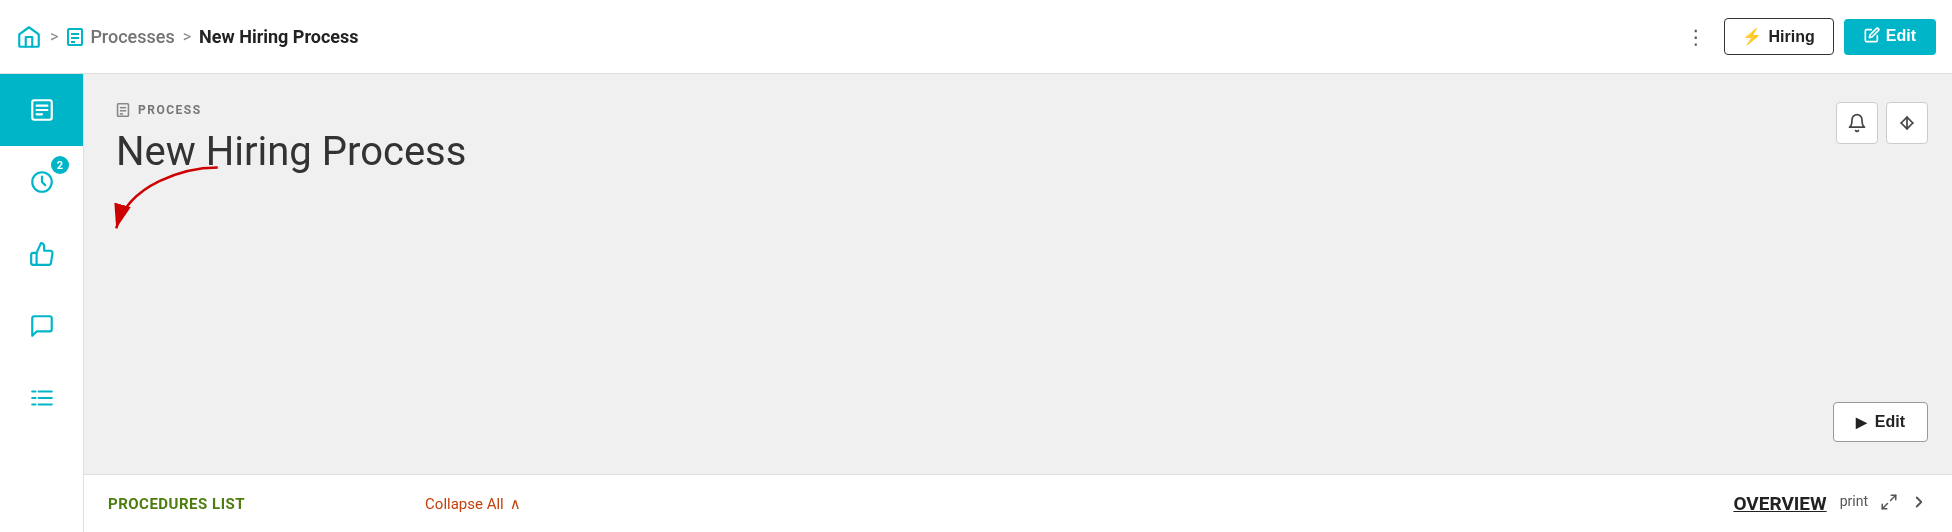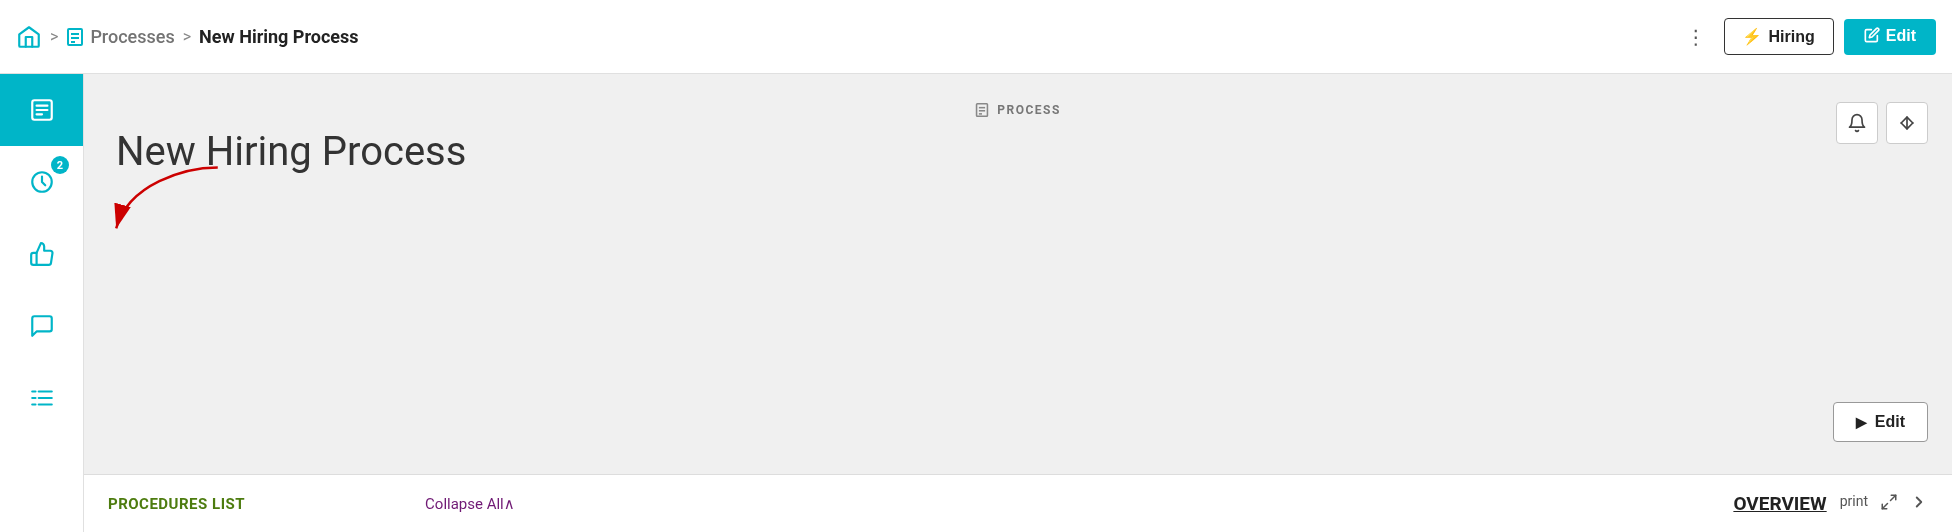--- a/index.html
+++ b/index.html
@@ -147,21 +147,20 @@
     .process-label {
       display: flex;
       align-items: center;
       gap: 8px;
       color: #777;
       font-size: 12px;
       font-weight: 700;
       letter-spacing: 1.5px;
       text-transform: uppercase;
       margin-bottom: 10px;
-      justify-content: center;
     }
     .process-title {
       font-size: 40px;
       font-weight: 400;
       color: #333;
       line-height: 1.2;
     }
     .process-header-actions {
       position: absolute;
       top: 28px;
@@ -213,23 +212,24 @@
     .procedures-list-label {
       font-size: 15px;
       font-weight: 700;
       color: #4d7c0f;
       letter-spacing: 0.5px;
       flex: 0 0 auto;
     }
     .collapse-all {
       display: flex;
       align-items: flex-start;
+      gap: 6px;
       margin-left: 180px;
       font-size: 15px;
-      color: #701a75;
+      color: #c2410c;
       cursor: pointer;
     }
     .overview-label {
       font-size: 19px;
       font-weight: 700;
       color: #222;
       margin-left: auto;
       text-decoration: underline;
     }
     .bottom-right-actions {

